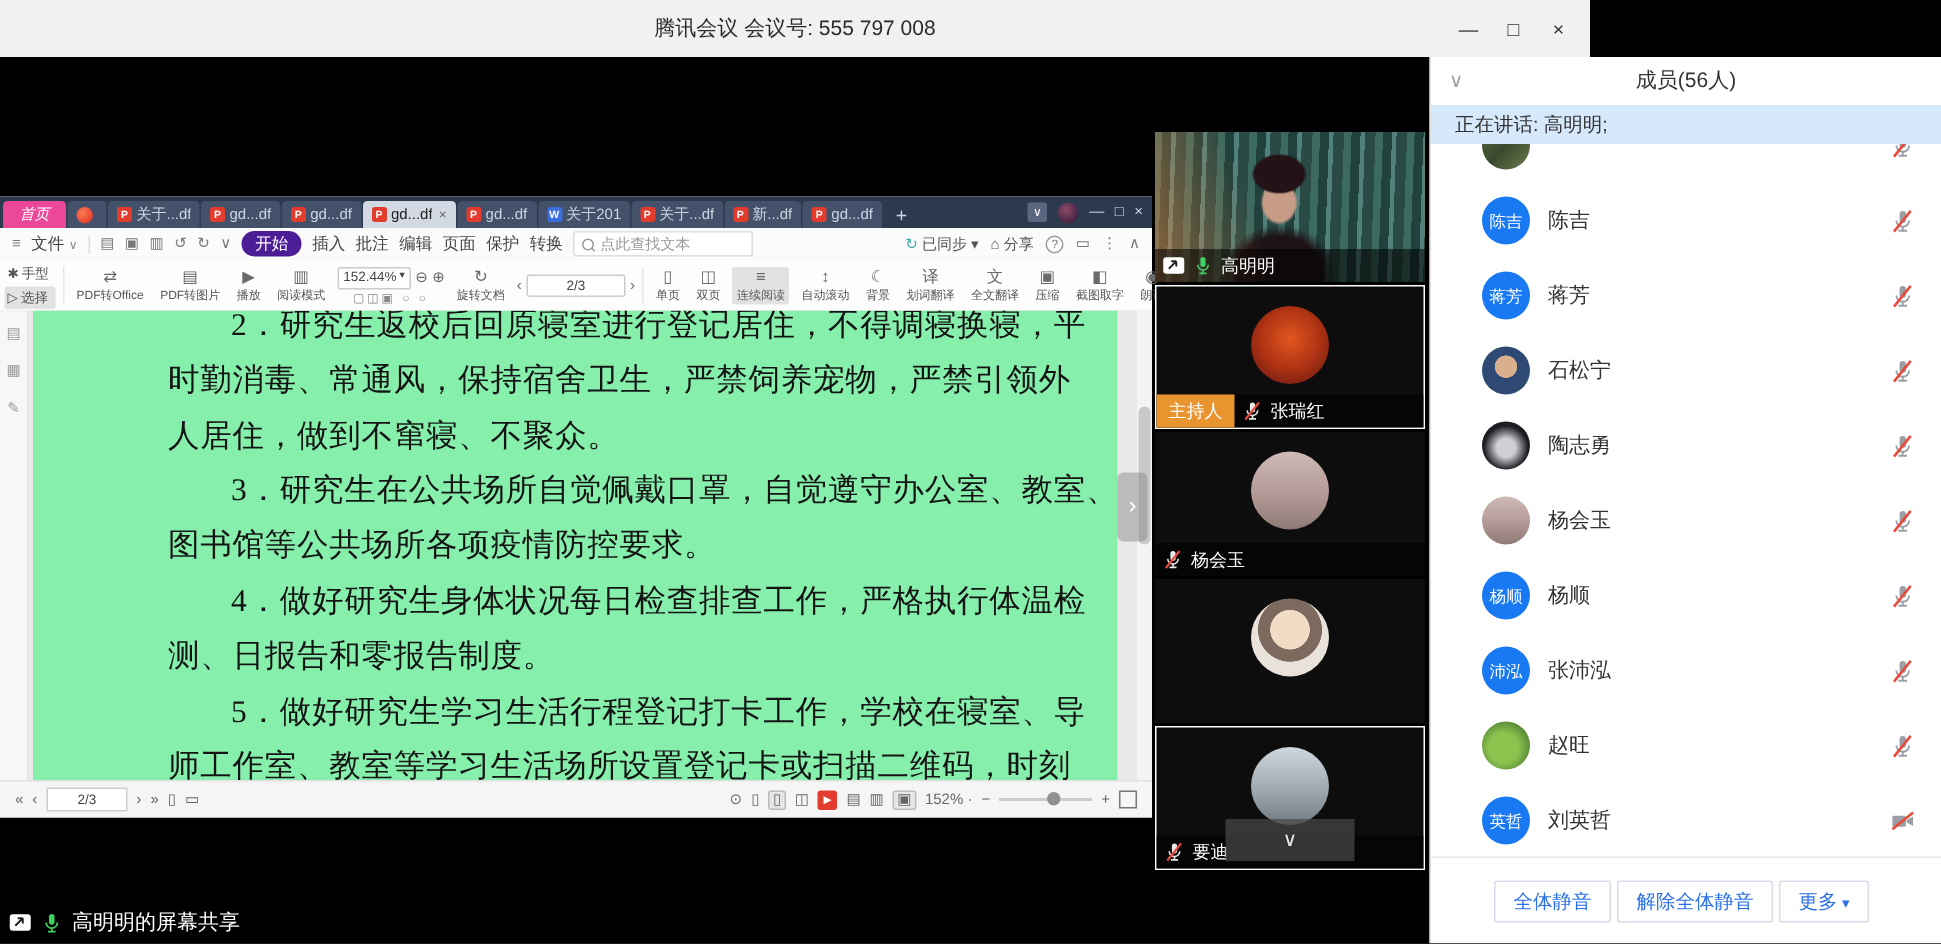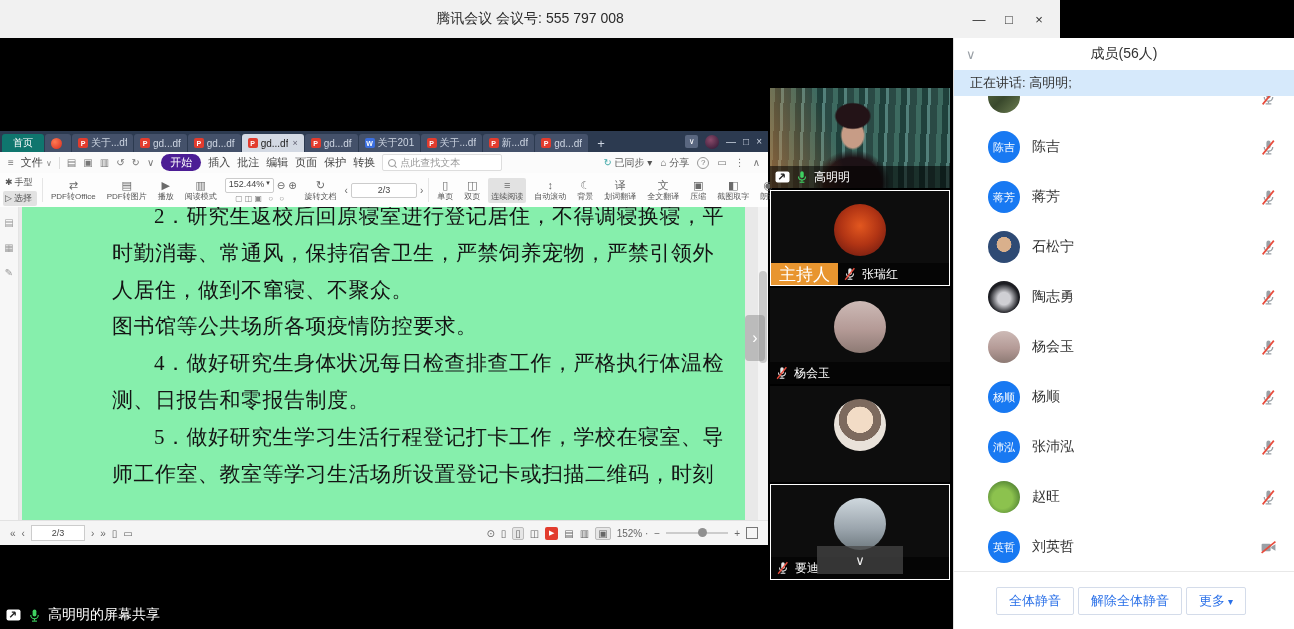--- a/index.html
+++ b/index.html
@@ -11,21 +11,21 @@
             font-size:14px;color:#2b2b2b;}
   .tb-controls{position:absolute;right:6px;top:0;height:38px;display:flex;align-items:center;}
   .tb-btn{width:30px;height:38px;border:none;background:transparent;font-size:13px;color:#333;cursor:pointer;}
   
   .main{position:absolute;top:38px;left:0;width:953px;height:591px;background:#000;}
   
   .wps{position:absolute;left:0;top:93px;width:768px;height:414px;background:#fff;}
   .wps-tabbar{position:absolute;top:0;left:0;right:0;height:21px;background:#2c3a50;display:flex;align-items:flex-end;padding-left:2px;}
   .wtab{height:18px;display:flex;align-items:center;gap:3px;padding:0 6px;margin-right:1px;border-radius:3px 3px 0 0;
         font-size:10px;color:#cdd5e2;background:#44516a;cursor:pointer;flex:none;}
-  .wtab.home{background:#0f766e;color:#fff;width:30px;justify-content:center;}
+  .wtab.home{background:#ec4899;color:#fff;width:30px;justify-content:center;font-style:italic;}
   .wtab.logo{width:14px;background:#44516a;}
   .redlogo{width:11px;height:11px;border-radius:50%;background:radial-gradient(circle at 35% 35%,#ff7a52,#d72c1e);}
   .wtab.doc .wtab-label{max-width:36px;overflow:hidden;white-space:nowrap;}
   .wtab.active{background:#d3d9e3;color:#222;}
   .wtab-close{font-size:9px;color:#667;margin-left:1px;}
   .wtab.plus{background:transparent;font-size:13px;color:#cdd5e2;width:12px;justify-content:center;}
   .ficon{width:10px;height:10px;border-radius:2px;display:flex;align-items:center;justify-content:center;
          font-size:7px;color:#fff;font-weight:bold;flex:none;}
   .ficon.pdf{background:#e23c2e;} .ficon.word{background:#3b6fe0;}
   .wtb-right{margin-left:auto;display:flex;align-items:center;gap:7px;height:21px;padding-right:6px;color:#cdd5e2;font-size:10px;}
@@ -88,21 +88,21 @@
   
   .share-banner{position:absolute;left:6px;bottom:5px;display:flex;align-items:center;gap:6px;color:#fff;font-size:14px;}
   
   .video-strip{position:absolute;left:770px;top:50px;width:180px;}
   .tile{position:relative;width:180px;margin-bottom:2px;background:#0d0d0d;box-sizing:border-box;cursor:pointer;}
   .tile.t-first{height:100px;} .tile:not(.t-first){height:96px;}
   .tile.selected{border:1px solid #fff;}
   .avatar-big{position:absolute;left:50%;top:13px;transform:translateX(-50%);width:52px;height:52px;border-radius:50%;}
   .tile-bar{position:absolute;left:0;right:0;bottom:0;height:22px;background:rgba(0,0,0,.55);display:flex;align-items:center;
             gap:5px;padding:0 5px;color:#fff;font-size:12px;}
-  .host-badge{margin-left:-5px;height:22px;background:#e8952f;color:#fff;display:flex;align-items:center;padding:0 8px;font-size:17px;flex:none;}
+  .host-badge{margin-left:-5px;height:22px;background:#e8952f;color:#fff;display:flex;align-items:center;padding:0 8px;font-size:12px;flex:none;}
   .collapse-box{position:absolute;left:50%;bottom:5px;transform:translateX(-50%);width:86px;height:28px;
                 background:rgba(72,72,72,.72);display:flex;align-items:center;justify-content:center;color:#eee;font-size:13px;cursor:pointer;}
   .vid-gmm{background:
     linear-gradient(70deg, rgba(230,130,60,.55), rgba(0,0,0,0) 38%),
     radial-gradient(ellipse 30px 22px at 46% 28%, #231317 0 55%, rgba(35,19,23,0) 62%),
     radial-gradient(ellipse 21px 25px at 46% 47%, #c79c86 0 50%, rgba(199,156,134,0) 60%),
     radial-gradient(ellipse 52px 46px at 46% 95%, #1d1216 0 55%, rgba(29,18,22,0) 72%),
     repeating-linear-gradient(92deg,#3d6a60 0 5px,#20413c 5px 11px,#52807a 11px 14px,#2a4a45 14px 21px);}
   
   .av-road-red{background:radial-gradient(circle at 50% 42%,#e2571f 0%,#b13414 48%,#5e1410 100%);}
@@ -312,20 +312,21 @@
       <div class="wps-doc">
         <div class="wps-leftstrip" id="wps-leftstrip">
             <span>▤</span>
    <span>▦</span>
    <span>✎</span>
           </div>
         <div class="wps-page" id="wps-page">
             <div class="doc-line indent">2．研究生返校后回原寝室进行登记居住，不得调寝换寝，平</div>
             <div class="doc-line">时勤消毒、常通风，保持宿舍卫生，严禁饲养宠物，严禁引领外</div>
             <div class="doc-line">人居住，做到不窜寝、不聚众。</div>
+            <div class="doc-line indent">3．研究生在公共场所自觉佩戴口罩，自觉遵守办公室、教室、</div>
             <div class="doc-line">图书馆等公共场所各项疫情防控要求。</div>
             <div class="doc-line indent">4．做好研究生身体状况每日检查排查工作，严格执行体温检</div>
             <div class="doc-line">测、日报告和零报告制度。</div>
             <div class="doc-line indent">5．做好研究生学习生活行程登记打卡工作，学校在寝室、导</div>
             <div class="doc-line">师工作室、教室等学习生活场所设置登记卡或扫描二维码，时刻</div>
           </div>
         <div class="wps-scrollbar">
             <div class="thumb"></div>
           </div>
         <div class="wps-nextpage">›</div>

